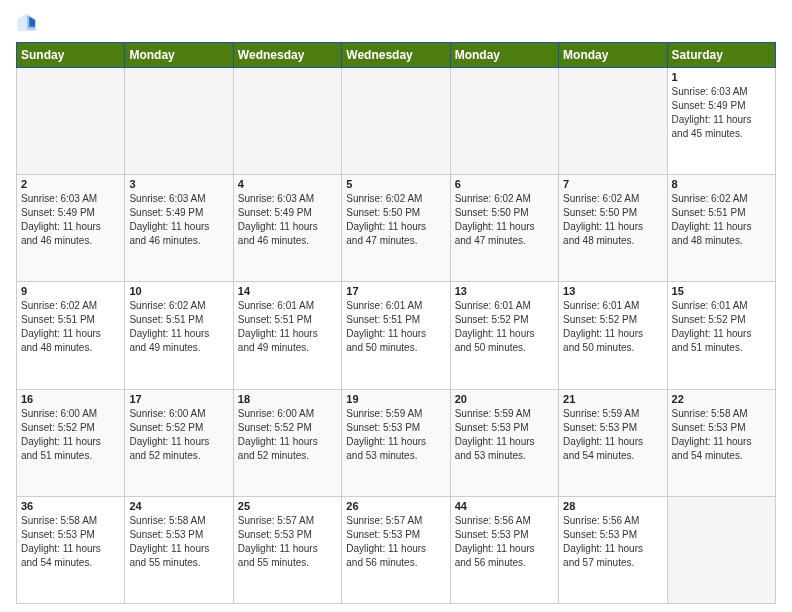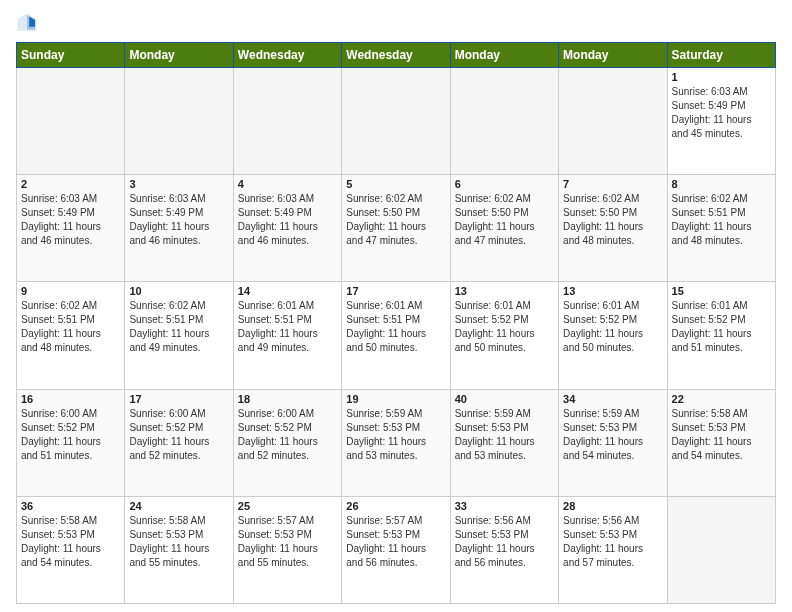--- a/index.html
+++ b/index.html
@@ -271,28 +271,28 @@
 and 52 minutes.</div>
           </td>
           <td>
             <span class="day-num">19</span>
             <div class="day-info" style="white-space: pre-line;">Sunrise: 5:59 AM
 Sunset: 5:53 PM
 Daylight: 11 hours
 and 53 minutes.</div>
           </td>
           <td>
-            <span class="day-num">40</span>
+            <span class="day-num">20</span>
             <div class="day-info" style="white-space: pre-line;">Sunrise: 5:59 AM
 Sunset: 5:53 PM
 Daylight: 11 hours
 and 53 minutes.</div>
           </td>
           <td>
-            <span class="day-num">34</span>
+            <span class="day-num">21</span>
             <div class="day-info" style="white-space: pre-line;">Sunrise: 5:59 AM
 Sunset: 5:53 PM
 Daylight: 11 hours
 and 54 minutes.</div>
           </td>
           <td>
             <span class="day-num">22</span>
             <div class="day-info" style="white-space: pre-line;">Sunrise: 5:58 AM
 Sunset: 5:53 PM
 Daylight: 11 hours
@@ -322,21 +322,21 @@
 and 55 minutes.</div>
           </td>
           <td>
             <span class="day-num">26</span>
             <div class="day-info" style="white-space: pre-line;">Sunrise: 5:57 AM
 Sunset: 5:53 PM
 Daylight: 11 hours
 and 56 minutes.</div>
           </td>
           <td>
-            <span class="day-num">33</span>
+            <span class="day-num">44</span>
             <div class="day-info" style="white-space: pre-line;">Sunrise: 5:56 AM
 Sunset: 5:53 PM
 Daylight: 11 hours
 and 56 minutes.</div>
           </td>
           <td>
             <span class="day-num">28</span>
             <div class="day-info" style="white-space: pre-line;">Sunrise: 5:56 AM
 Sunset: 5:53 PM
 Daylight: 11 hours

